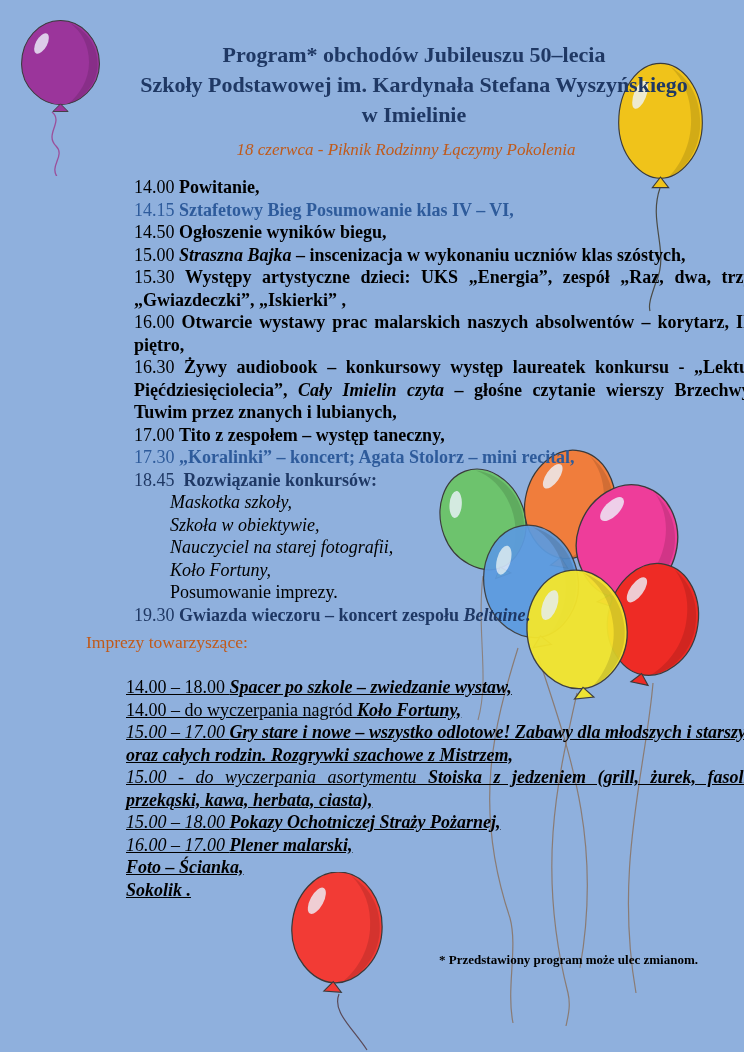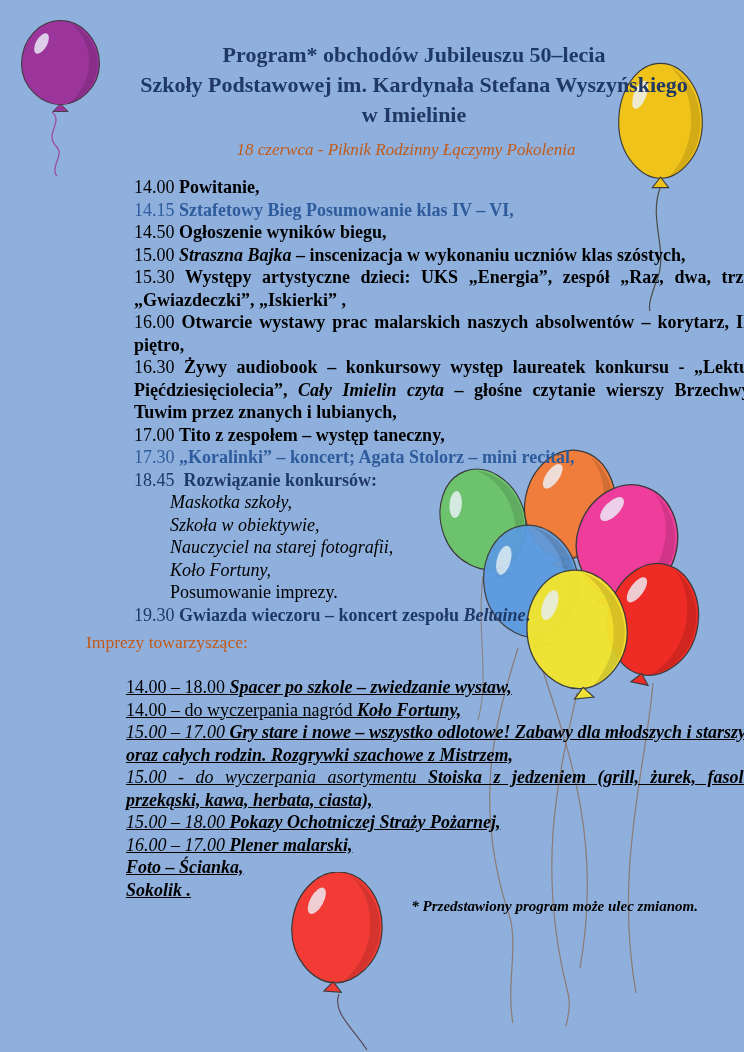--- a/index.html
+++ b/index.html
@@ -18,22 +18,22 @@
     left:0;top:140px;width:728px;text-align:center;z-index:3;
     color:#C05A1A;font-style:italic;font-size:17px;
   }
   .program-list{left:92px;top:176px;width:632px;z-index:3;}
   .side-heading{
     left:44px;top:632px;z-index:3;
     color:#C05A1A;font-size:17.5px;
   }
   .side-list{left:84px;top:676px;width:640px;z-index:3;text-decoration:underline;}
   .footnote{
-    right:46px;top:898px;z-index:3;
-    color:#000;font-weight:700;font-style:italic;font-size:15px;
+    right:46px;top:952px;z-index:3;
+    color:#000;font-weight:700;font-size:13px;
   }
   .line{
     margin:0;font-size:18px;line-height:22.5px;color:#000;
     white-space:pre-wrap;
   }
   .line.just{text-align:justify;text-align-last:left;white-space:normal;}
   .line.indent{padding-left:36px;}
   .line.blue{color:#2E5B9B;}
   .line.navy{color:#1F3864;}
   .seg-r{font-weight:400;}

